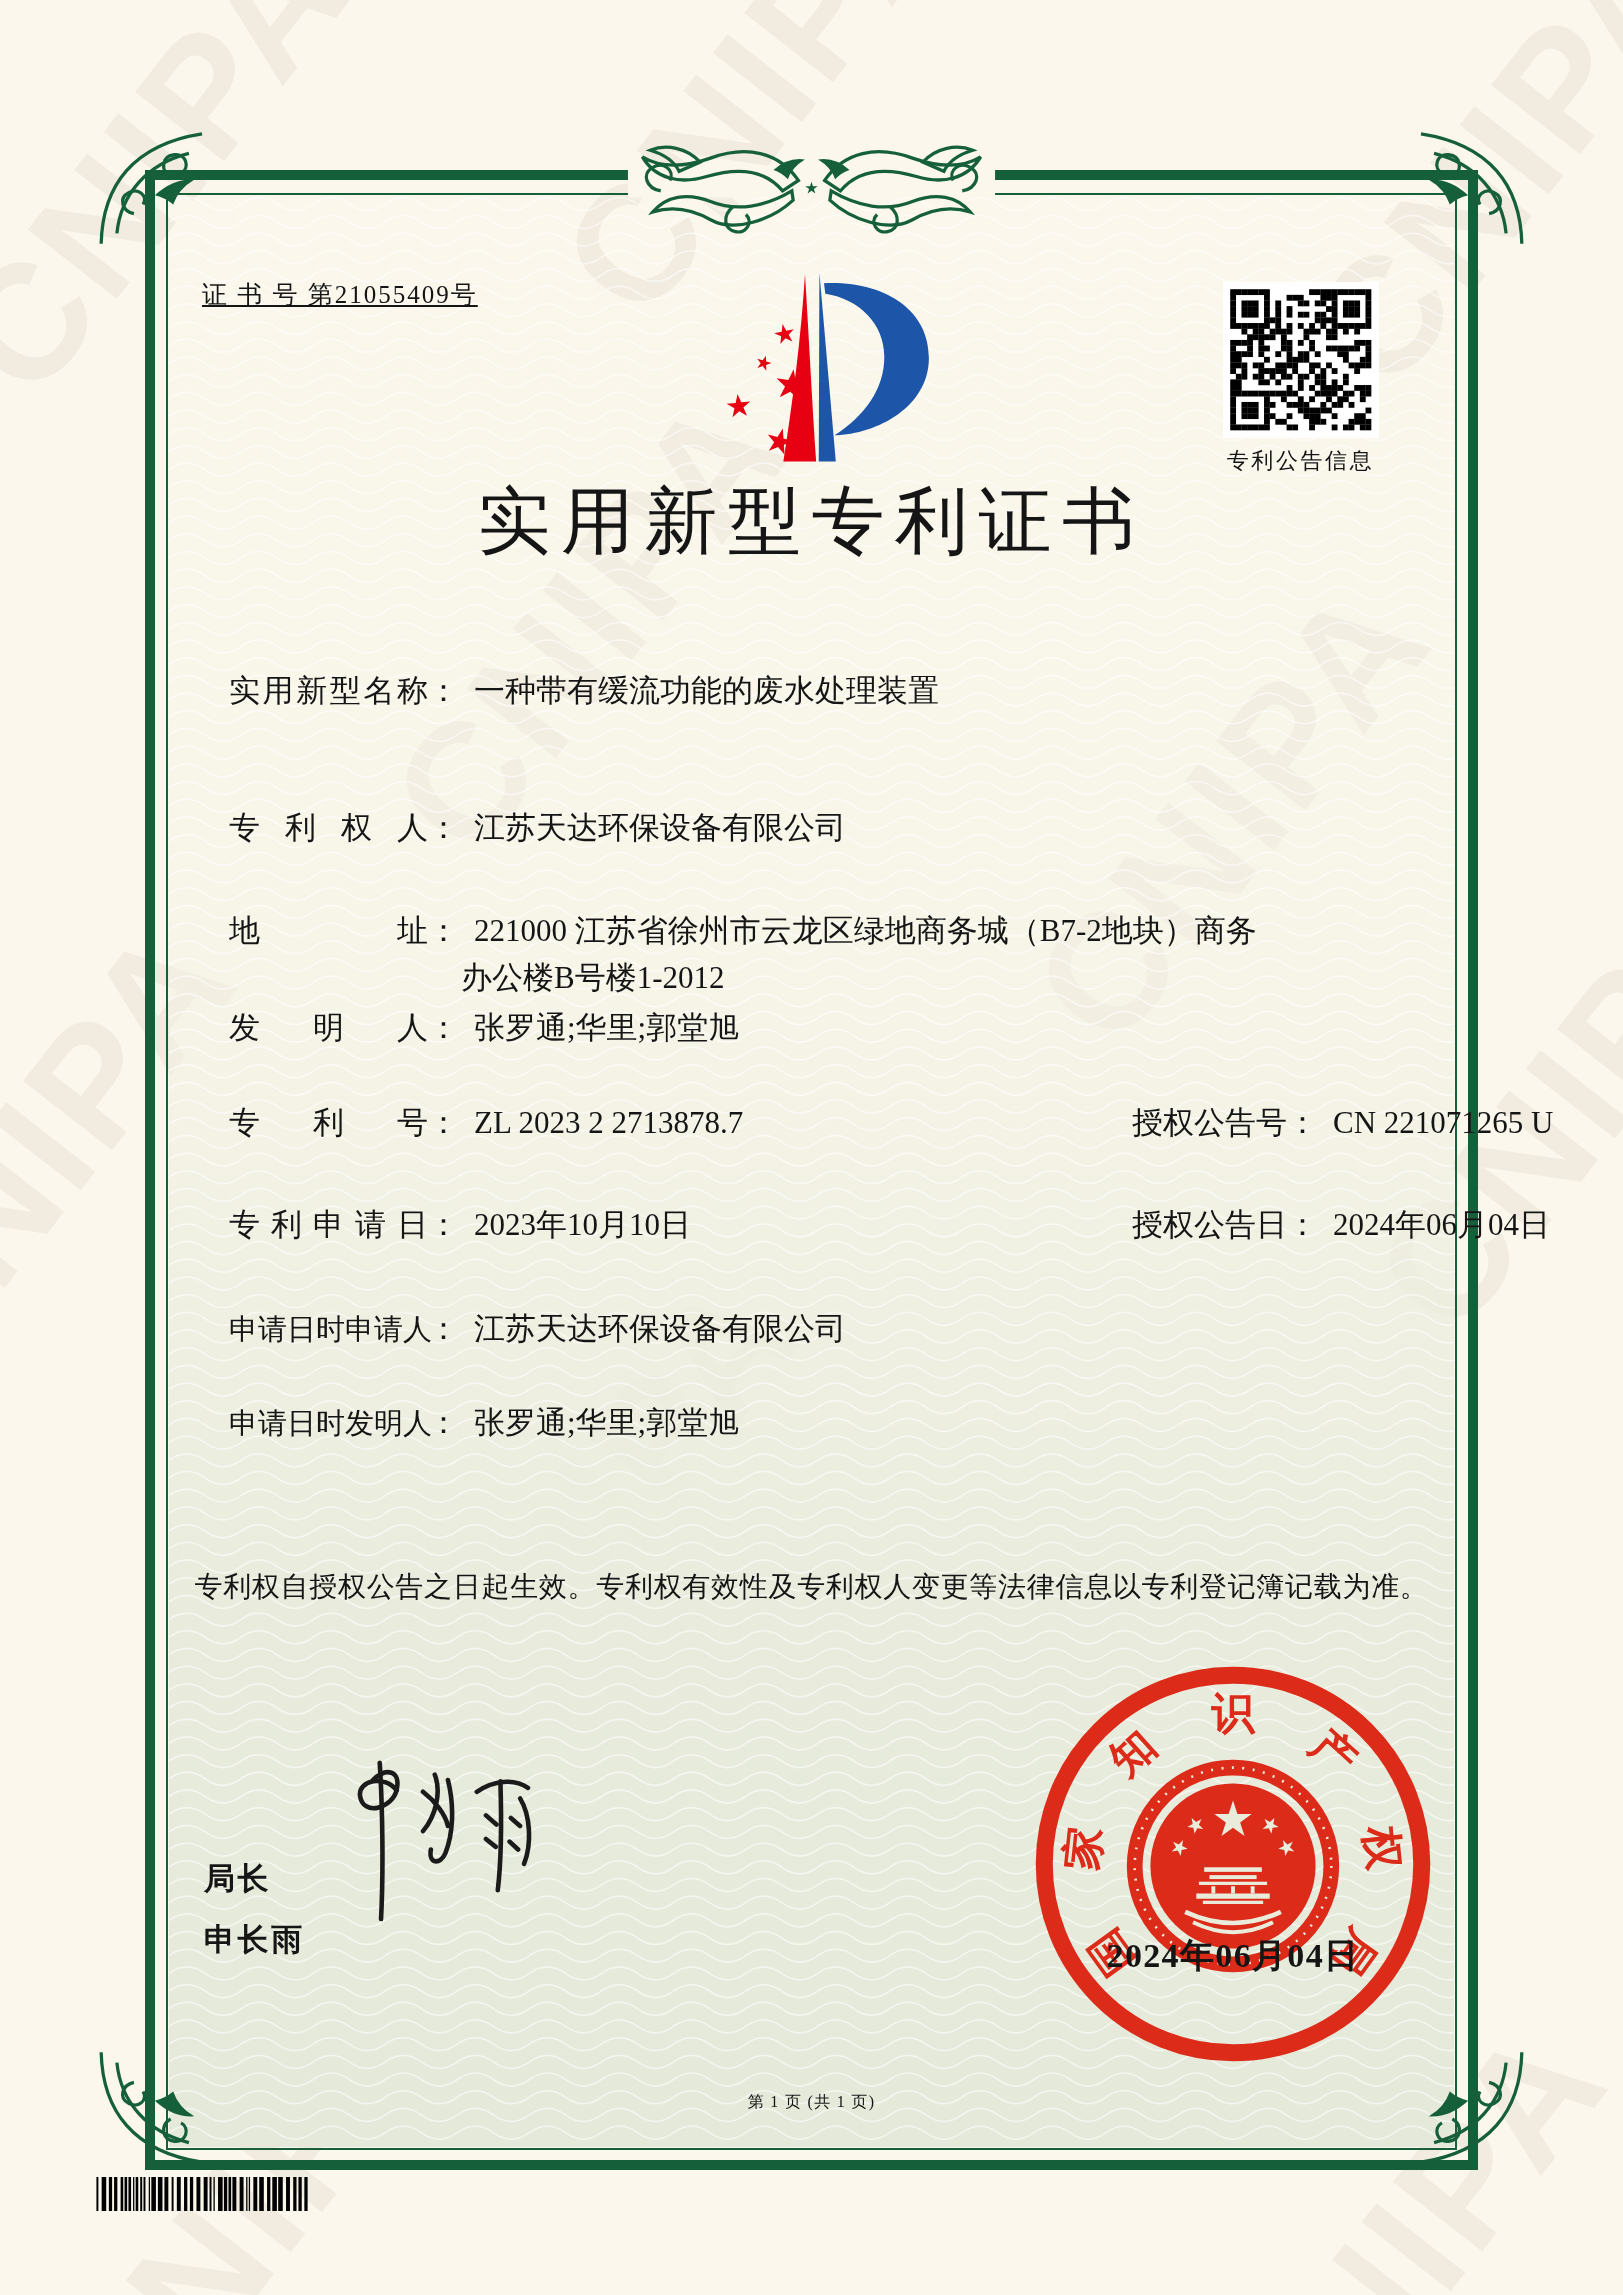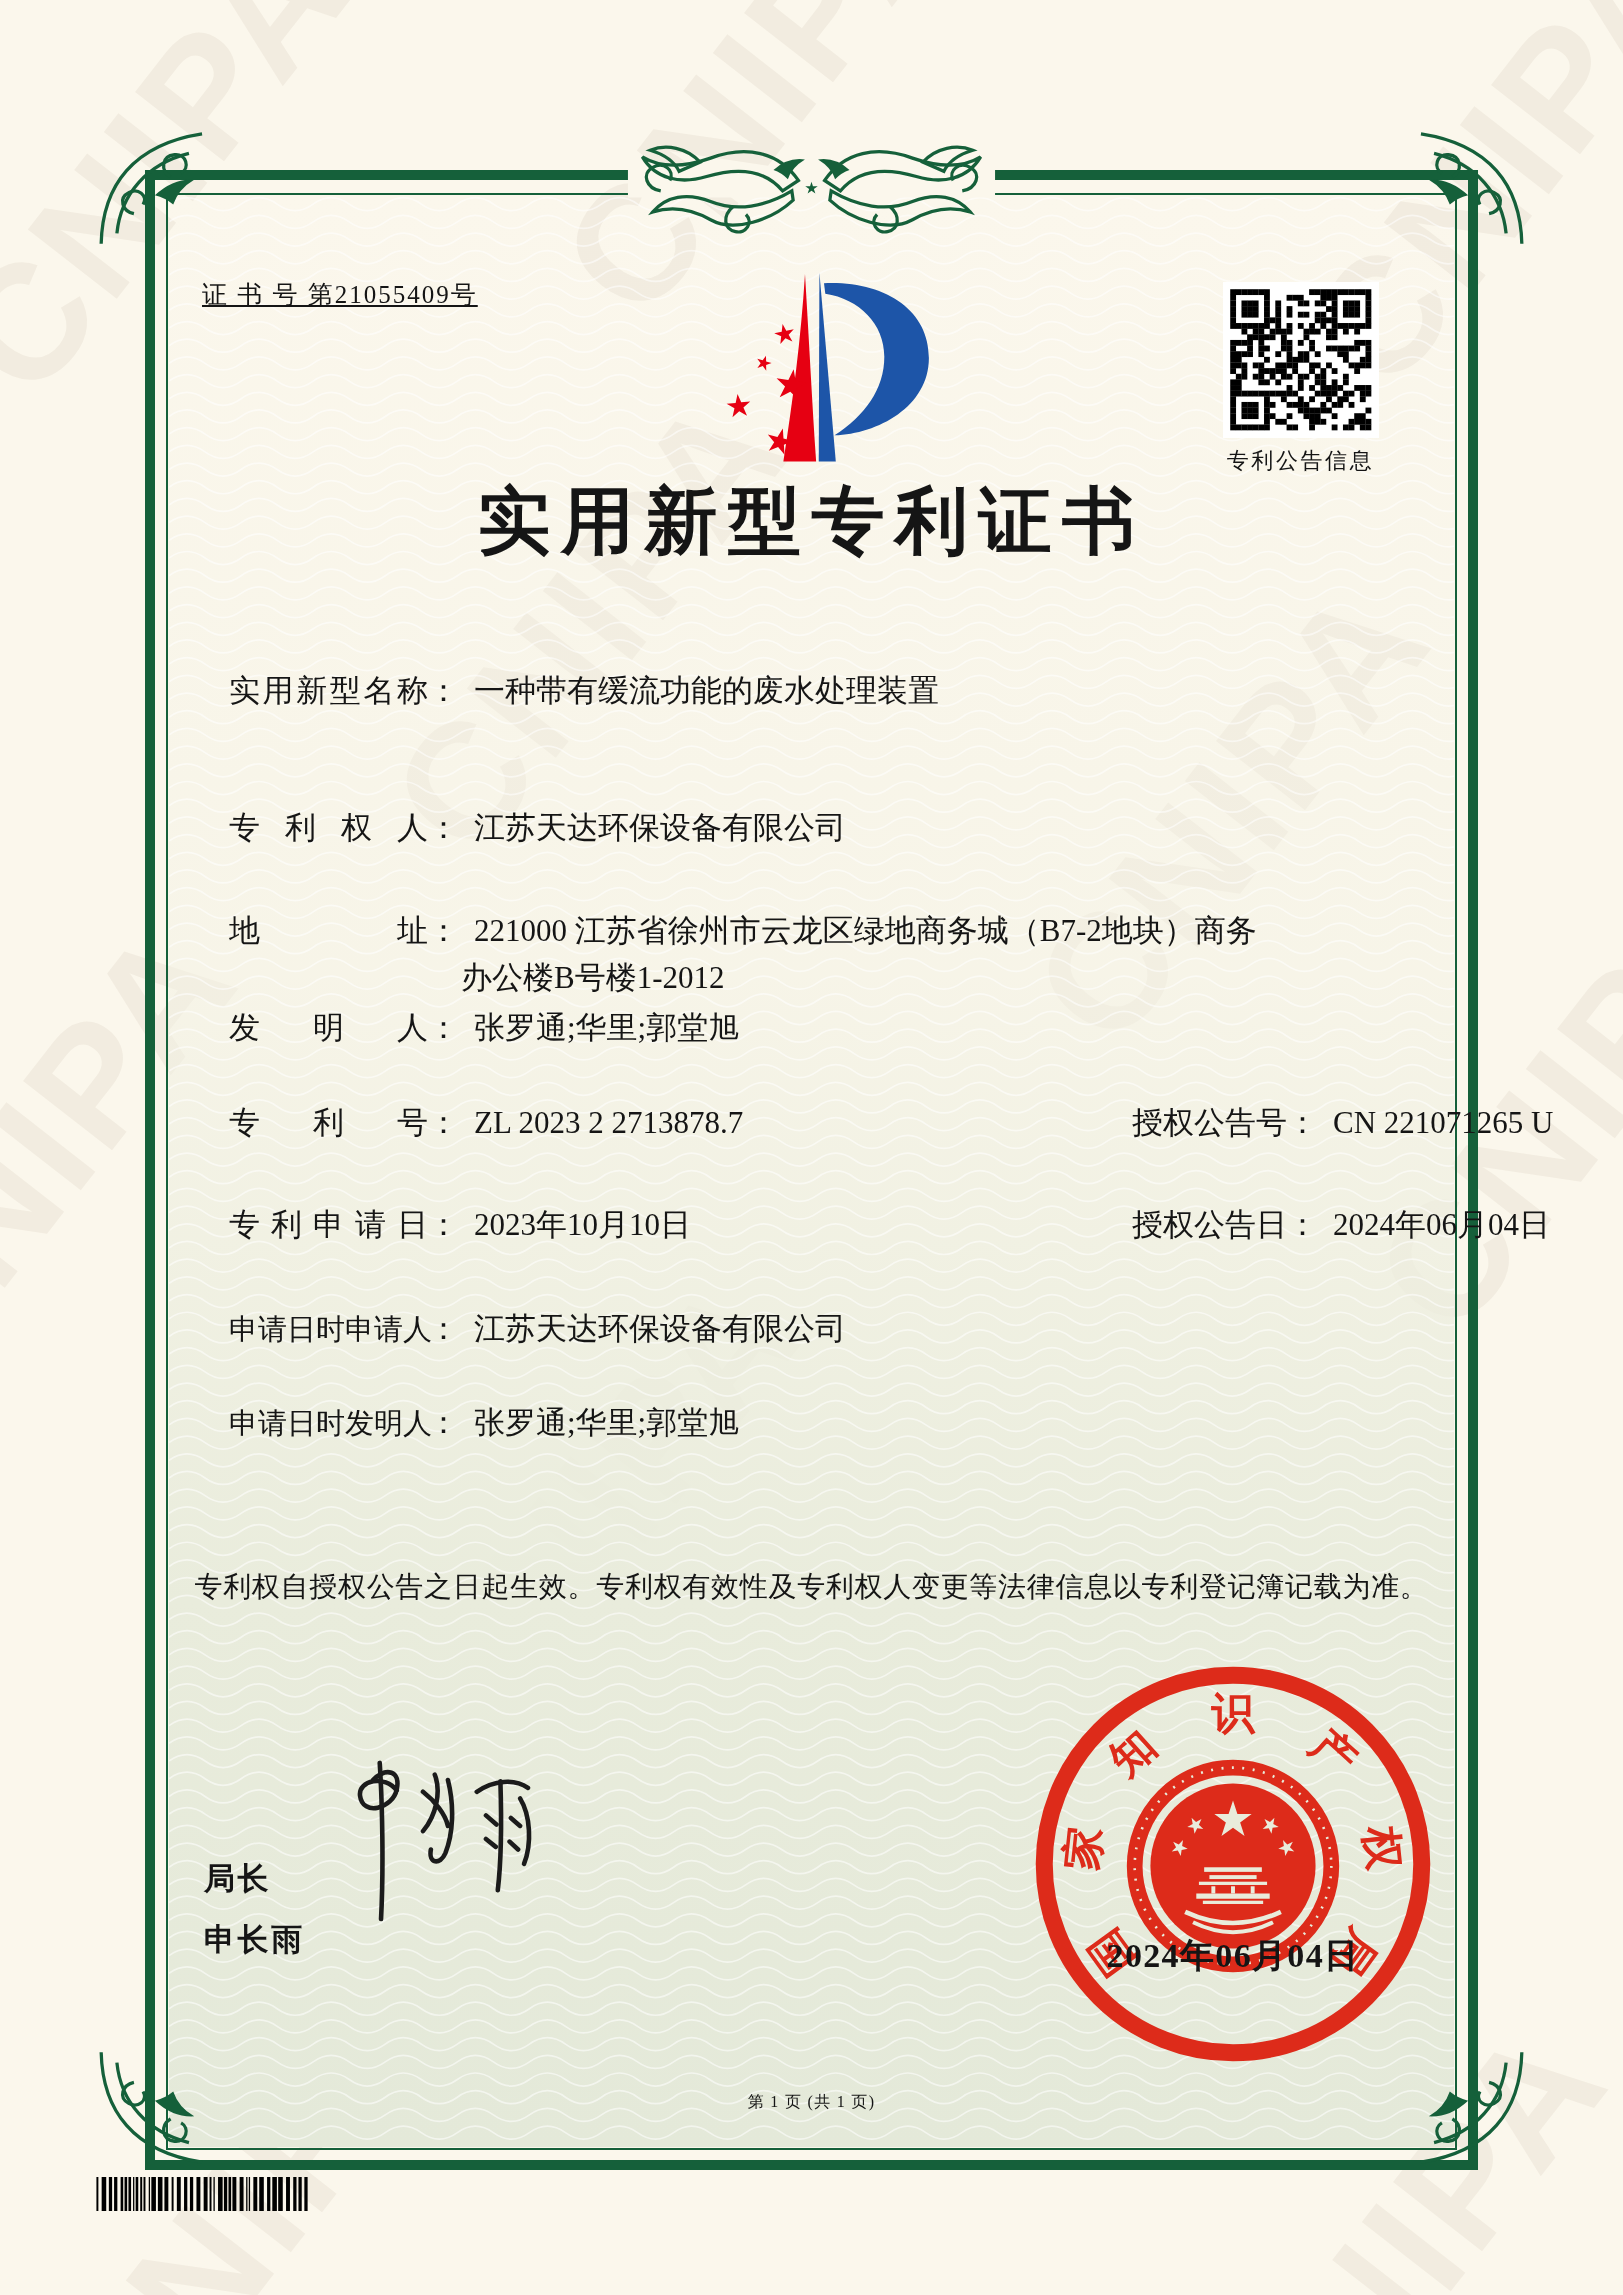--- a/index.html
+++ b/index.html
@@ -19,21 +19,21 @@
   .waves{position:absolute;left:0;top:0;width:100%;height:100%;}
   .ornament{position:absolute;z-index:2;}
   
   .content{position:absolute;left:0;top:0;width:100%;height:100%;z-index:3;}
   .certno{position:absolute;left:202px;top:278px;font-size:25px;letter-spacing:2px;text-decoration:underline;}
   .logo{position:absolute;left:706px;top:266px;}
   .qrbox{position:absolute;left:1223px;top:282px;width:156px;height:156px;background:#fff;}
   .qrlabel{position:absolute;left:1195px;top:446px;width:211px;text-align:center;
       font-size:22px;letter-spacing:2.6px;}
   .title{position:absolute;left:0;top:473px;width:100%;text-align:center;
-      font-size:73px;font-weight:700;letter-spacing:10.5px;}
+      font-size:73px;font-weight:400;letter-spacing:10.5px;}
   .row{position:absolute;left:229px;font-size:31px;white-space:nowrap;}
   .lbl{display:inline-block;width:199px;text-align:justify;text-align-last:justify;
       white-space:nowrap;vertical-align:bottom;}
   .lbl-sm{font-size:29px;}
   .val{margin-left:15px;}
   .rcol{position:absolute;left:903px;top:0;font-size:31px;white-space:nowrap;}
   .addr2{position:absolute;left:461px;top:957px;font-size:31px;}
   .statement{position:absolute;left:157px;top:1561px;width:1309px;text-align:center;
       font-size:28px;line-height:51px;letter-spacing:0.7px;}
   .signer{position:absolute;left:204px;font-size:31px;font-weight:700;

